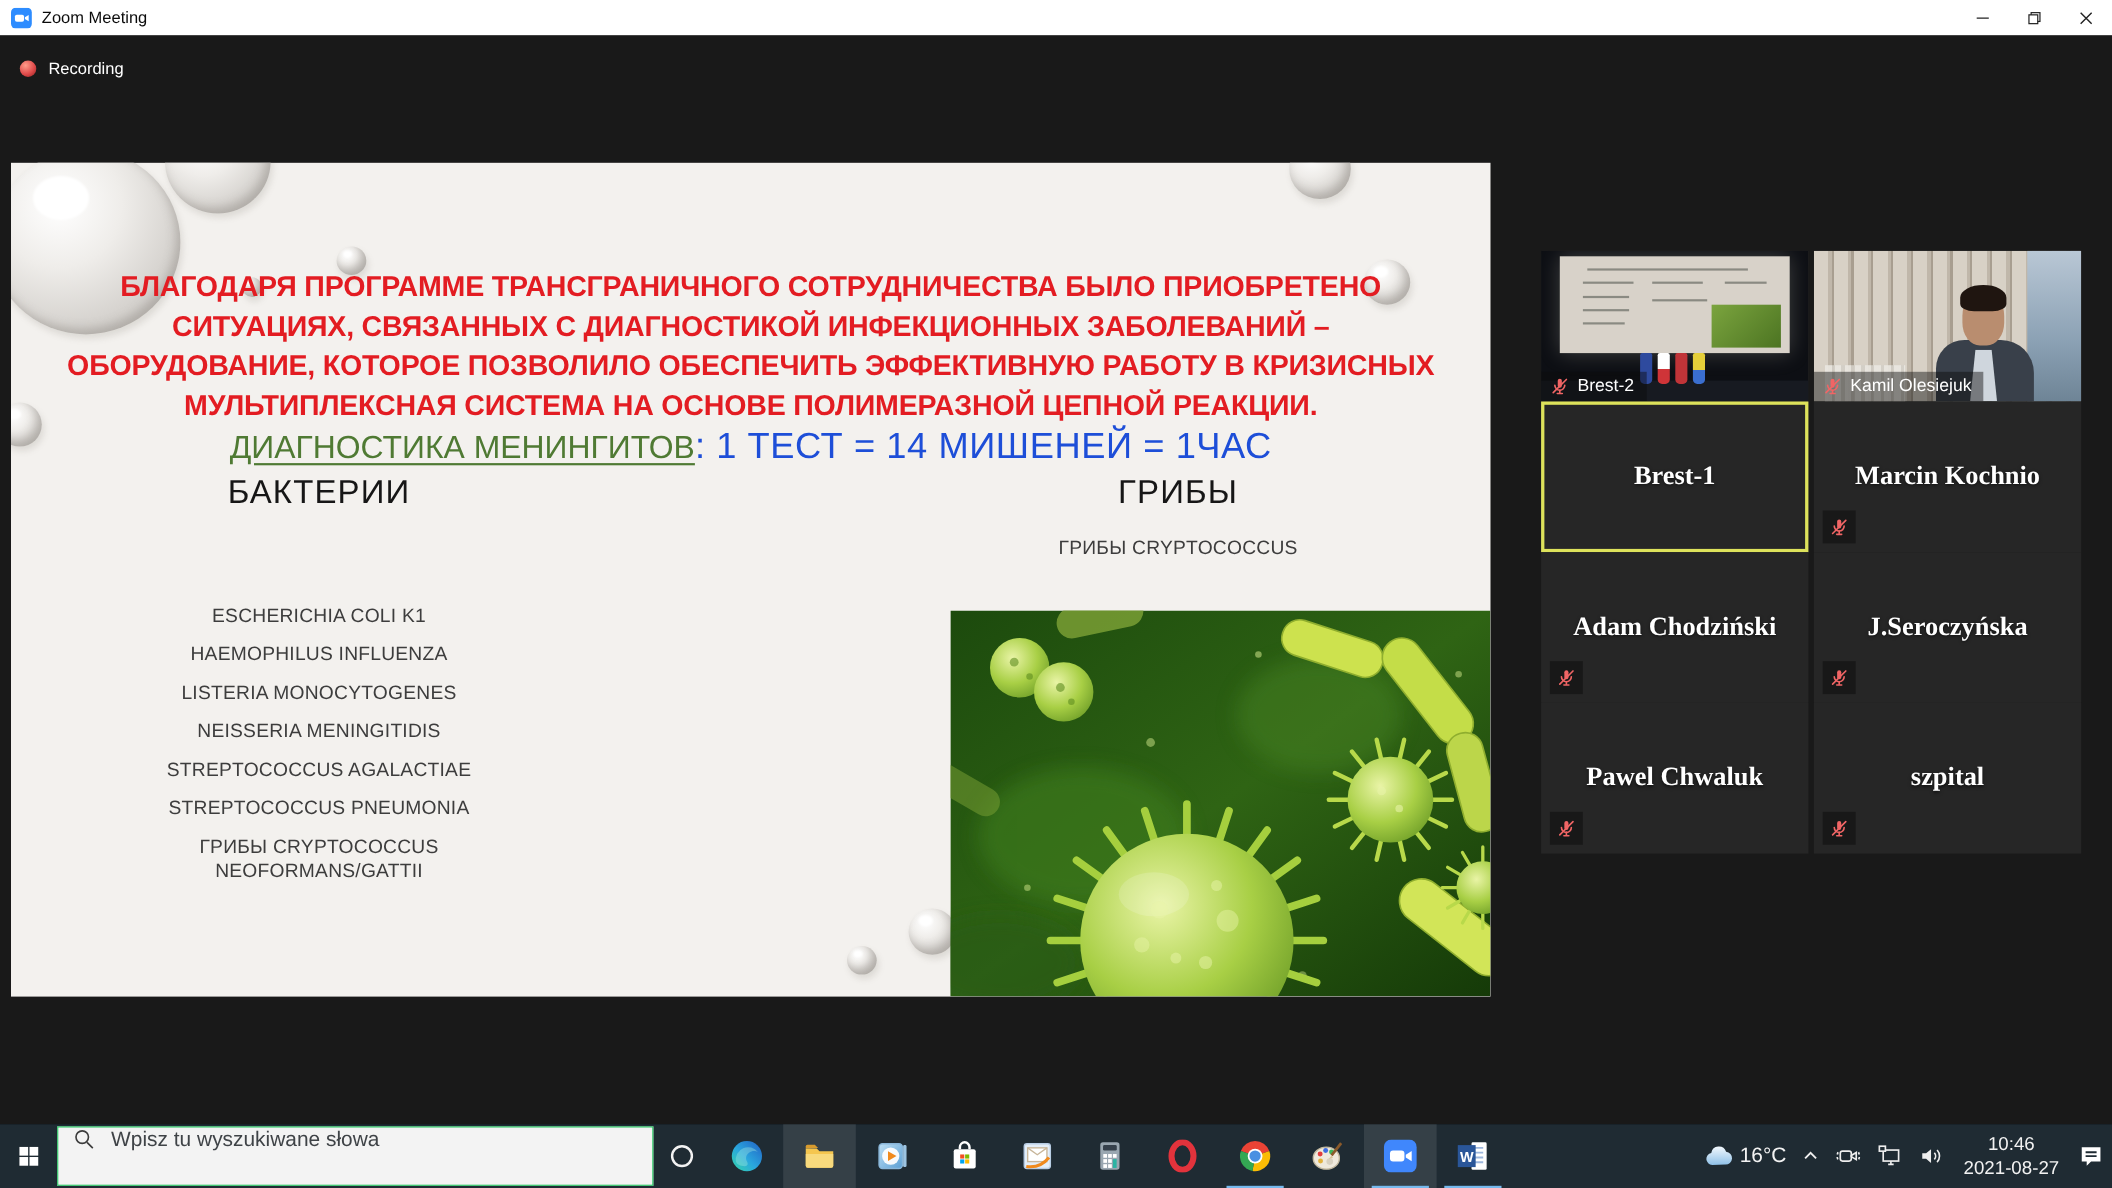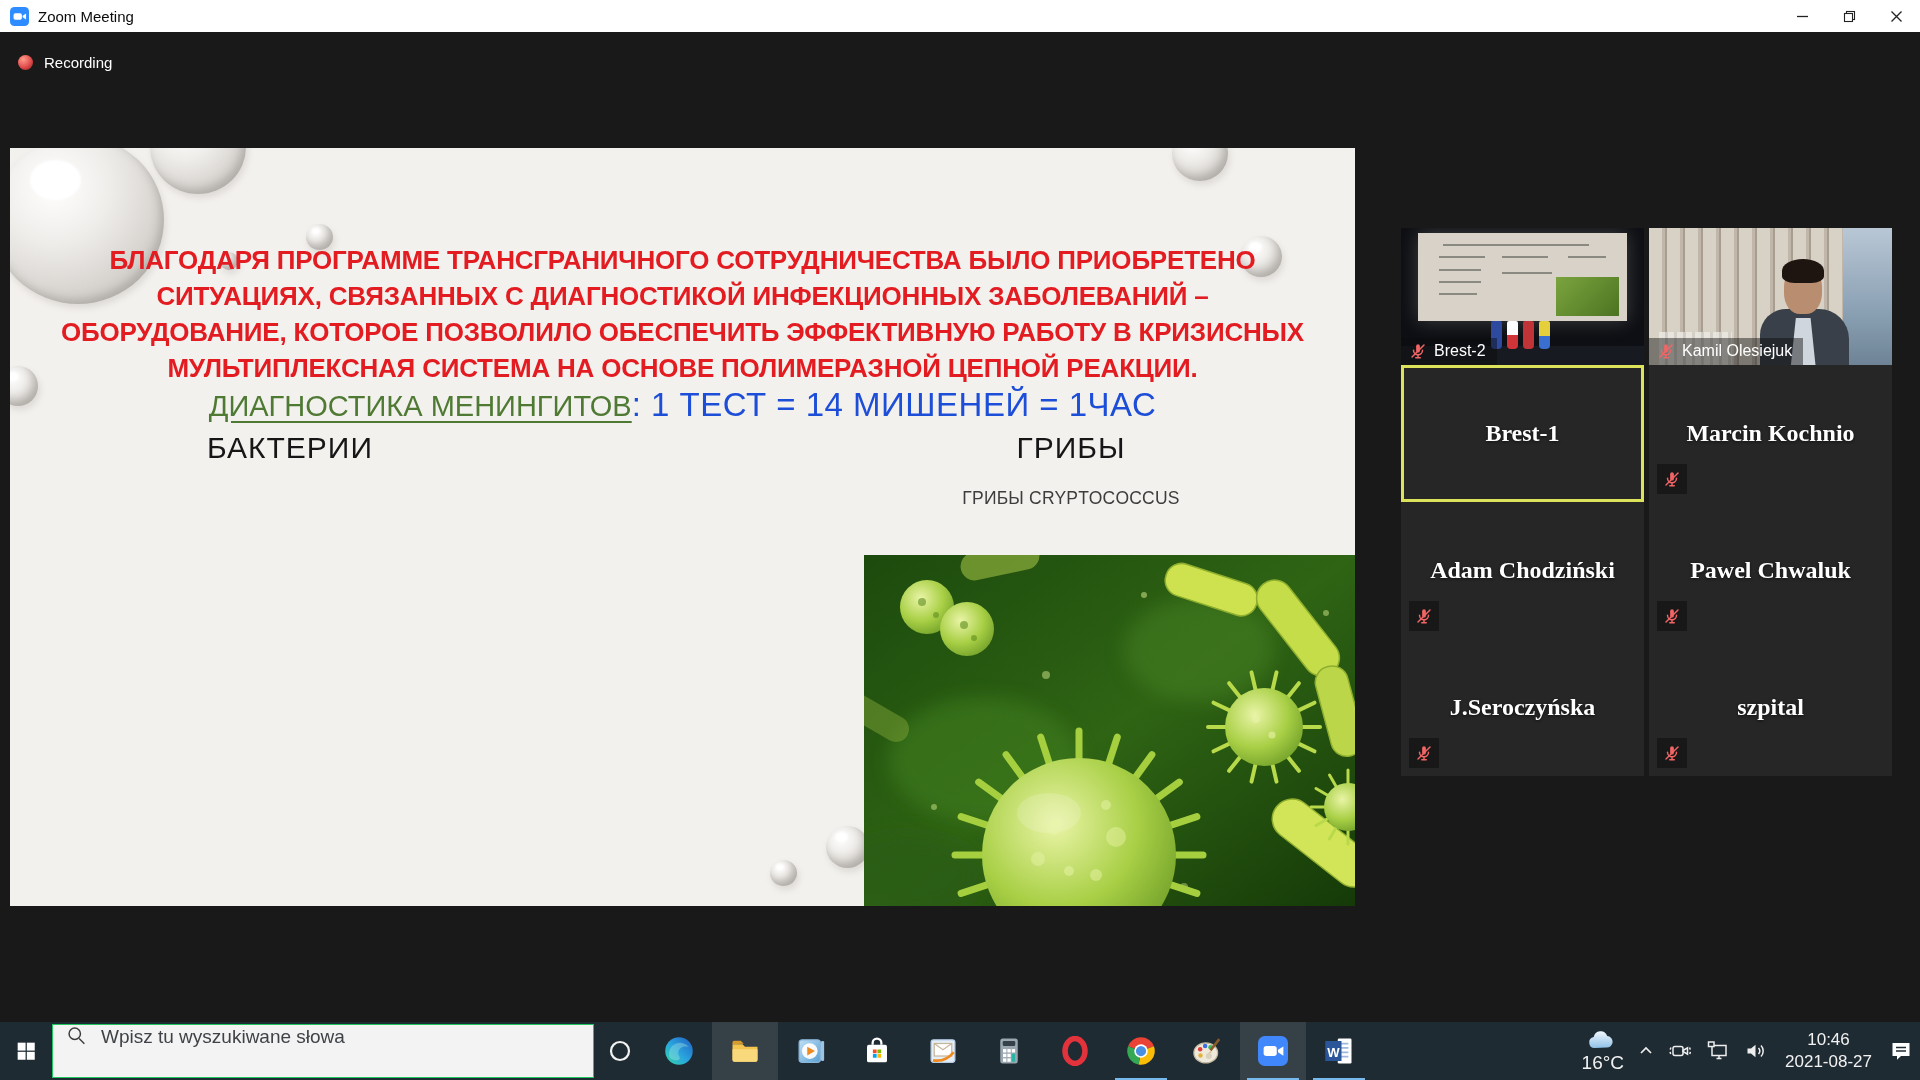--- a/index.html
+++ b/index.html
@@ -102,21 +102,21 @@
              border:1px solid #22c55e;display:flex;align-items:flex-start;cursor:text;}
   .searchbox svg{margin:0 12px 0 13px;flex:none;}
   .searchbox input{border:none;background:transparent;outline:none;font-size:19px;
                    color:#1f1f1f;width:440px;font-family:inherit;}
   .searchbox input::placeholder{color:#3f4347;opacity:1;}
   .cortana{width:52px;}
   .tk-app{width:66px;}
   .tk-app.open{background:rgba(255,255,255,.10);}
   .tk-app.running::after{content:"";position:absolute;bottom:0;left:7px;right:7px;height:2.5px;background:#76b9ed;}
   .tray{margin-left:auto;display:flex;align-items:center;height:100%;}
-  .tray .tb-btn{padding:0 7px;flex-direction:column;}
+  .tray .tb-btn{padding:0 7px;}
   .temp-txt{color:#f2f2f2;font-size:19px;margin-left:4px;}
   .clock{color:#f2f2f2;font-size:17px;line-height:1.32;text-align:center;padding:0 10px;cursor:pointer;}
 </style>
 </head>
 <body>
 
 <div class="titlebar">
   <span class="app-ico">
     <svg width="19" height="19" viewBox="0 0 24 24">
         <rect width="24" height="24" rx="5.5" fill="#2d8cff"></rect>
@@ -170,20 +170,30 @@
         <div class="t-line">ОБОРУДОВАНИЕ, КОТОРОЕ ПОЗВОЛИЛО ОБЕСПЕЧИТЬ ЭФФЕКТИВНУЮ РАБОТУ В КРИЗИСНЫХ</div>
         <div class="t-line">МУЛЬТИПЛЕКСНАЯ СИСТЕМА НА ОСНОВЕ ПОЛИМЕРАЗНОЙ ЦЕПНОЙ РЕАКЦИИ.</div>
       </div>
 
     <div class="subtitle">
       <span class="u">ДИАГНОСТИКА МЕНИНГИТОВ</span><span class="rest">: 1 ТЕСТ = 14 МИШЕНЕЙ = 1ЧАС</span>
     </div>
 
     <div class="col col-bact">
       <h3>БАКТЕРИИ</h3>
+      <ul>
+
+      <li>ESCHERICHIA COLI K1</li>
+          <li>HAEMOPHILUS INFLUENZA</li>
+          <li>LISTERIA MONOCYTOGENES</li>
+          <li>NEISSERIA MENINGITIDIS</li>
+          <li>STREPTOCOCCUS AGALACTIAE</li>
+          <li>STREPTOCOCCUS PNEUMONIA</li>
+          <li>ГРИБЫ CRYPTOCOCCUS NEOFORMANS/GATTII</li>
+        </ul>
     </div>
     <div class="col col-fun">
       <h3>ГРИБЫ</h3>
       <ul>
 
       <li>ГРИБЫ CRYPTOCOCCUS</li>
         </ul>
     </div>
 
     <svg class="microbes" viewBox="0 0 491 351" preserveAspectRatio="none">
@@ -395,38 +405,38 @@
               <path d="M12 17v3"></path>
               <path d="M9 21h6"></path>
               <path d="M4 20L20 4"></path>
             </g>
           </svg>
         </div>
       </div>
 
       <div class="tile">
 
-        <div class="center-name">Pawel Chwaluk</div>
+        <div class="center-name">J.Seroczyńska</div>
 
         <div class="corner-mic">
           <svg width="18" height="18" viewBox="0 0 24 24">
             <rect x="9.5" y="3" width="5" height="11" rx="2.5" fill="#f06565"></rect>
             <g fill="none" stroke="#f06565" stroke-width="2" stroke-linecap="round">
               <path d="M6 11a6 6 0 0 0 12 0"></path>
               <path d="M12 17v3"></path>
               <path d="M9 21h6"></path>
               <path d="M4 20L20 4"></path>
             </g>
           </svg>
         </div>
       </div>
 
       <div class="tile">
 
-        <div class="center-name">J.Seroczyńska</div>
+        <div class="center-name">Pawel Chwaluk</div>
 
         <div class="corner-mic">
           <svg width="18" height="18" viewBox="0 0 24 24">
             <rect x="9.5" y="3" width="5" height="11" rx="2.5" fill="#f06565"></rect>
             <g fill="none" stroke="#f06565" stroke-width="2" stroke-linecap="round">
               <path d="M6 11a6 6 0 0 0 12 0"></path>
               <path d="M12 17v3"></path>
               <path d="M9 21h6"></path>
               <path d="M4 20L20 4"></path>
             </g>

